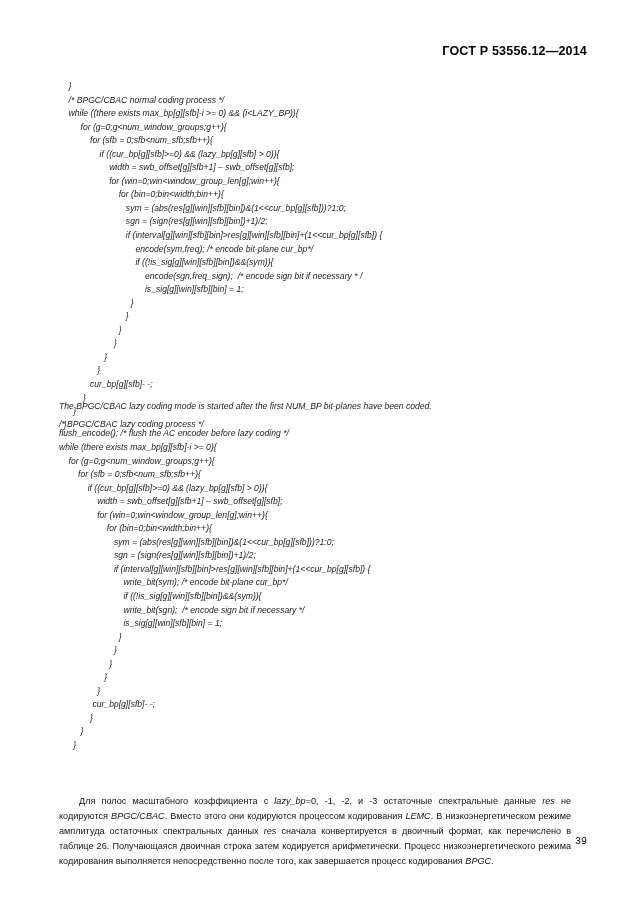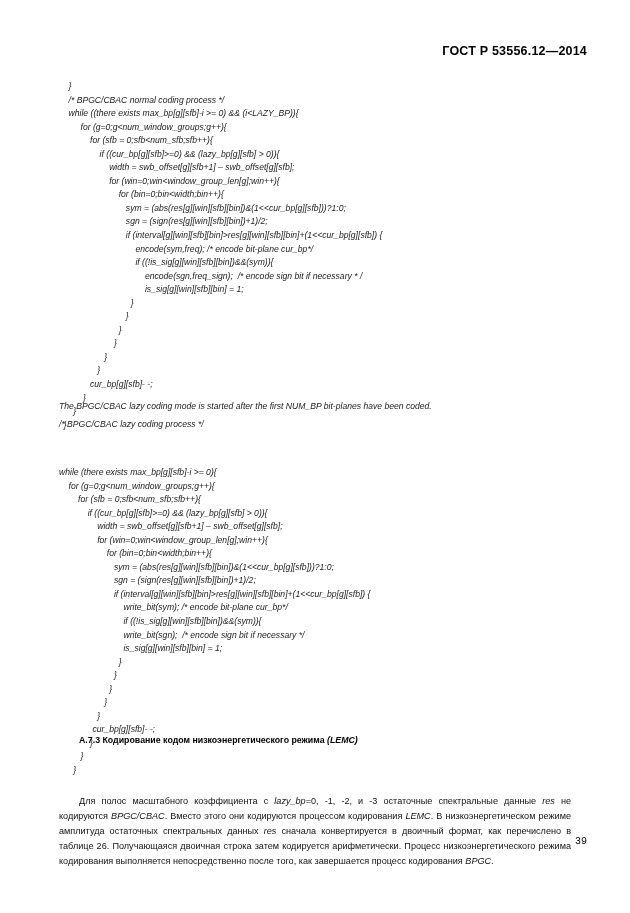--- a/index.html
+++ b/index.html
@@ -41,21 +41,21 @@
     position: absolute;
     left: 59px;
     font-family: "Liberation Sans", sans-serif;
     font-style: italic;
     font-size: 8.6px;
     line-height: 13.55px;
     color: #1a1a1a;
     white-space: pre;
   }
   #code-block-1 { top: 80px; }
-  #code-block-2 { top: 466px; }
+  #code-block-2 { top: 441px; }
 
   .code-line {
     white-space: pre;
     height: 13.55px;
   }
 
   
   .listing-note {
     position: absolute;
     left: 59px;
@@ -119,24 +119,22 @@
 <div class="page">
 
   <div class="doc-header">ГОСТ Р 53556.12—2014</div>
 
   <div class="code-block" id="code-block-1"><div class="code-line">    }</div><div class="code-line">    /* BPGC/CBAC normal coding process */</div><div class="code-line">    while ((there exists max_bp[g][sfb]-i &gt;= 0) &amp;&amp; (i&lt;LAZY_BP)){</div><div class="code-line">         for (g=0;g&lt;num_window_groups;g++){</div><div class="code-line">             for (sfb = 0;sfb&lt;num_sfb;sfb++){</div><div class="code-line">                 if ((cur_bp[g][sfb]&gt;=0) &amp;&amp; (lazy_bp[g][sfb] &gt; 0)){</div><div class="code-line">                     width = swb_offset[g][sfb+1] – swb_offset[g][sfb];</div><div class="code-line">                     for (win=0;win&lt;window_group_len[g];win++){</div><div class="code-line">                         for (bin=0;bin&lt;width;bin++){</div><div class="code-line">                            sym = (abs(res[g][win][sfb][bin])&amp;(1&lt;&lt;cur_bp[g][sfb]))?1:0;</div><div class="code-line">                            sgn = (sign(res[g][win][sfb][bin])+1)/2;</div><div class="code-line">                            if (interval[g][win][sfb][bin]&gt;res[g][win][sfb][bin]+(1&lt;&lt;cur_bp[g][sfb]) {</div><div class="code-line">                                encode(sym,freq); /* encode bit-plane cur_bp*/</div><div class="code-line">                                if ((!is_sig[g][win][sfb][bin])&amp;&amp;(sym)){</div><div class="code-line">                                    encode(sgn,freq_sign);  /* encode sign bit if necessary * /</div><div class="code-line">                                    is_sig[g][win][sfb][bin] = 1;</div><div class="code-line">                              }</div><div class="code-line">                            }</div><div class="code-line">                         }</div><div class="code-line">                       }</div><div class="code-line">                   }</div><div class="code-line">                }</div><div class="code-line">             cur_bp[g][sfb]- -;</div><div class="code-line">          }</div><div class="code-line">      }</div><div class="code-line">  }</div></div>
 
   <div class="listing-note" id="note-lazy-start">The BPGC/CBAC lazy coding mode is started after the first NUM_BP bit-planes have been coded.</div>
 
   <div class="listing-note" id="note-lazy-comment">/* BPGC/CBAC lazy coding process */</div>
 
+  <div class="listing-note" id="note-flush">flush_encode(); /* flush the AC encoder before lazy coding */</div>
 
   <div class="code-block" id="code-block-2"><div class="code-line">while (there exists max_bp[g][sfb]-i &gt;= 0){</div><div class="code-line">    for (g=0;g&lt;num_window_groups;g++){</div><div class="code-line">        for (sfb = 0;sfb&lt;num_sfb;sfb++){</div><div class="code-line">            if ((cur_bp[g][sfb]&gt;=0) &amp;&amp; (lazy_bp[g][sfb] &gt; 0)){</div><div class="code-line">                width = swb_offset[g][sfb+1] – swb_offset[g][sfb];</div><div class="code-line">                for (win=0;win&lt;window_group_len[g];win++){</div><div class="code-line">                    for (bin=0;bin&lt;width;bin++){</div><div class="code-line">                       sym = (abs(res[g][win][sfb][bin])&amp;(1&lt;&lt;cur_bp[g][sfb]))?1:0;</div><div class="code-line">                       sgn = (sign(res[g][win][sfb][bin])+1)/2;</div><div class="code-line">                       if (interval[g][win][sfb][bin]&gt;res[g][win][sfb][bin]+(1&lt;&lt;cur_bp[g][sfb]) {</div><div class="code-line">                           write_bit(sym); /* encode bit-plane cur_bp*/</div><div class="code-line">                           if ((!is_sig[g][win][sfb][bin])&amp;&amp;(sym)){</div><div class="code-line">                           write_bit(sgn);  /* encode sign bit if necessary */</div><div class="code-line">                           is_sig[g][win][sfb][bin] = 1;</div><div class="code-line">                         }</div><div class="code-line">                       }</div><div class="code-line">                     }</div><div class="code-line">                   }</div><div class="code-line">                }</div><div class="code-line">              cur_bp[g][sfb]- -;</div><div class="code-line">             }</div><div class="code-line">         }</div><div class="code-line">      }</div></div>
 
-  <div class="section-heading">
-    <span>А.7.3</span><span> </span><span>Кодирование кодом низкоэнергетического режима</span><span> </span><span class="ital">(LEMC)</span>
-  </div>
 
   <div class="body-paragraph" id="body-paragraph"><span>Для полос масштабного коэффициента с </span><i>lazy_bp</i><span>=0, -1, -2, и -3 остаточные спектральные данные </span><i>res</i><span> не кодируются </span><i>BPGC/CBAC</i><span>. Вместо этого они кодируются процессом кодирования </span><i>LEMC</i><span>. В низкоэнергетическом режиме амплитуда остаточных спектральных данных </span><i>res</i><span> сначала конвертируется в двоичный формат, как перечислено в таблице 26. Получающаяся двоичная строка затем кодируется арифметически. Процесс низкоэнергетического режима кодирования выполняется непосредственно после того, как завершается процесс кодирования </span><i>BPGC</i><span>.</span></div>
 
   <div class="page-number">39</div>
 
 </div>
 
 </body></html>

